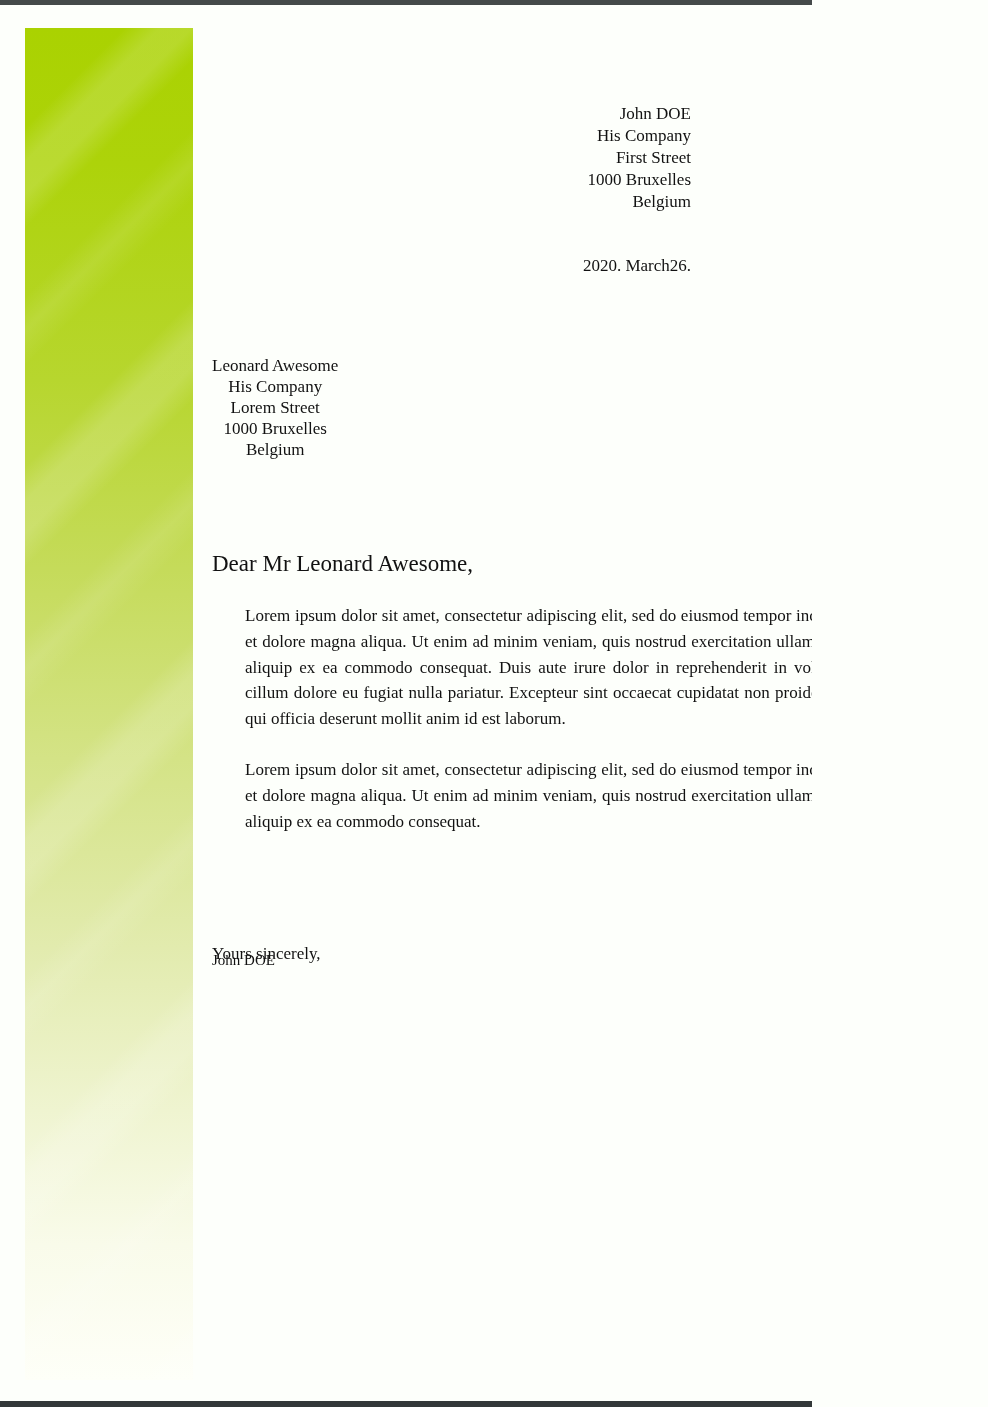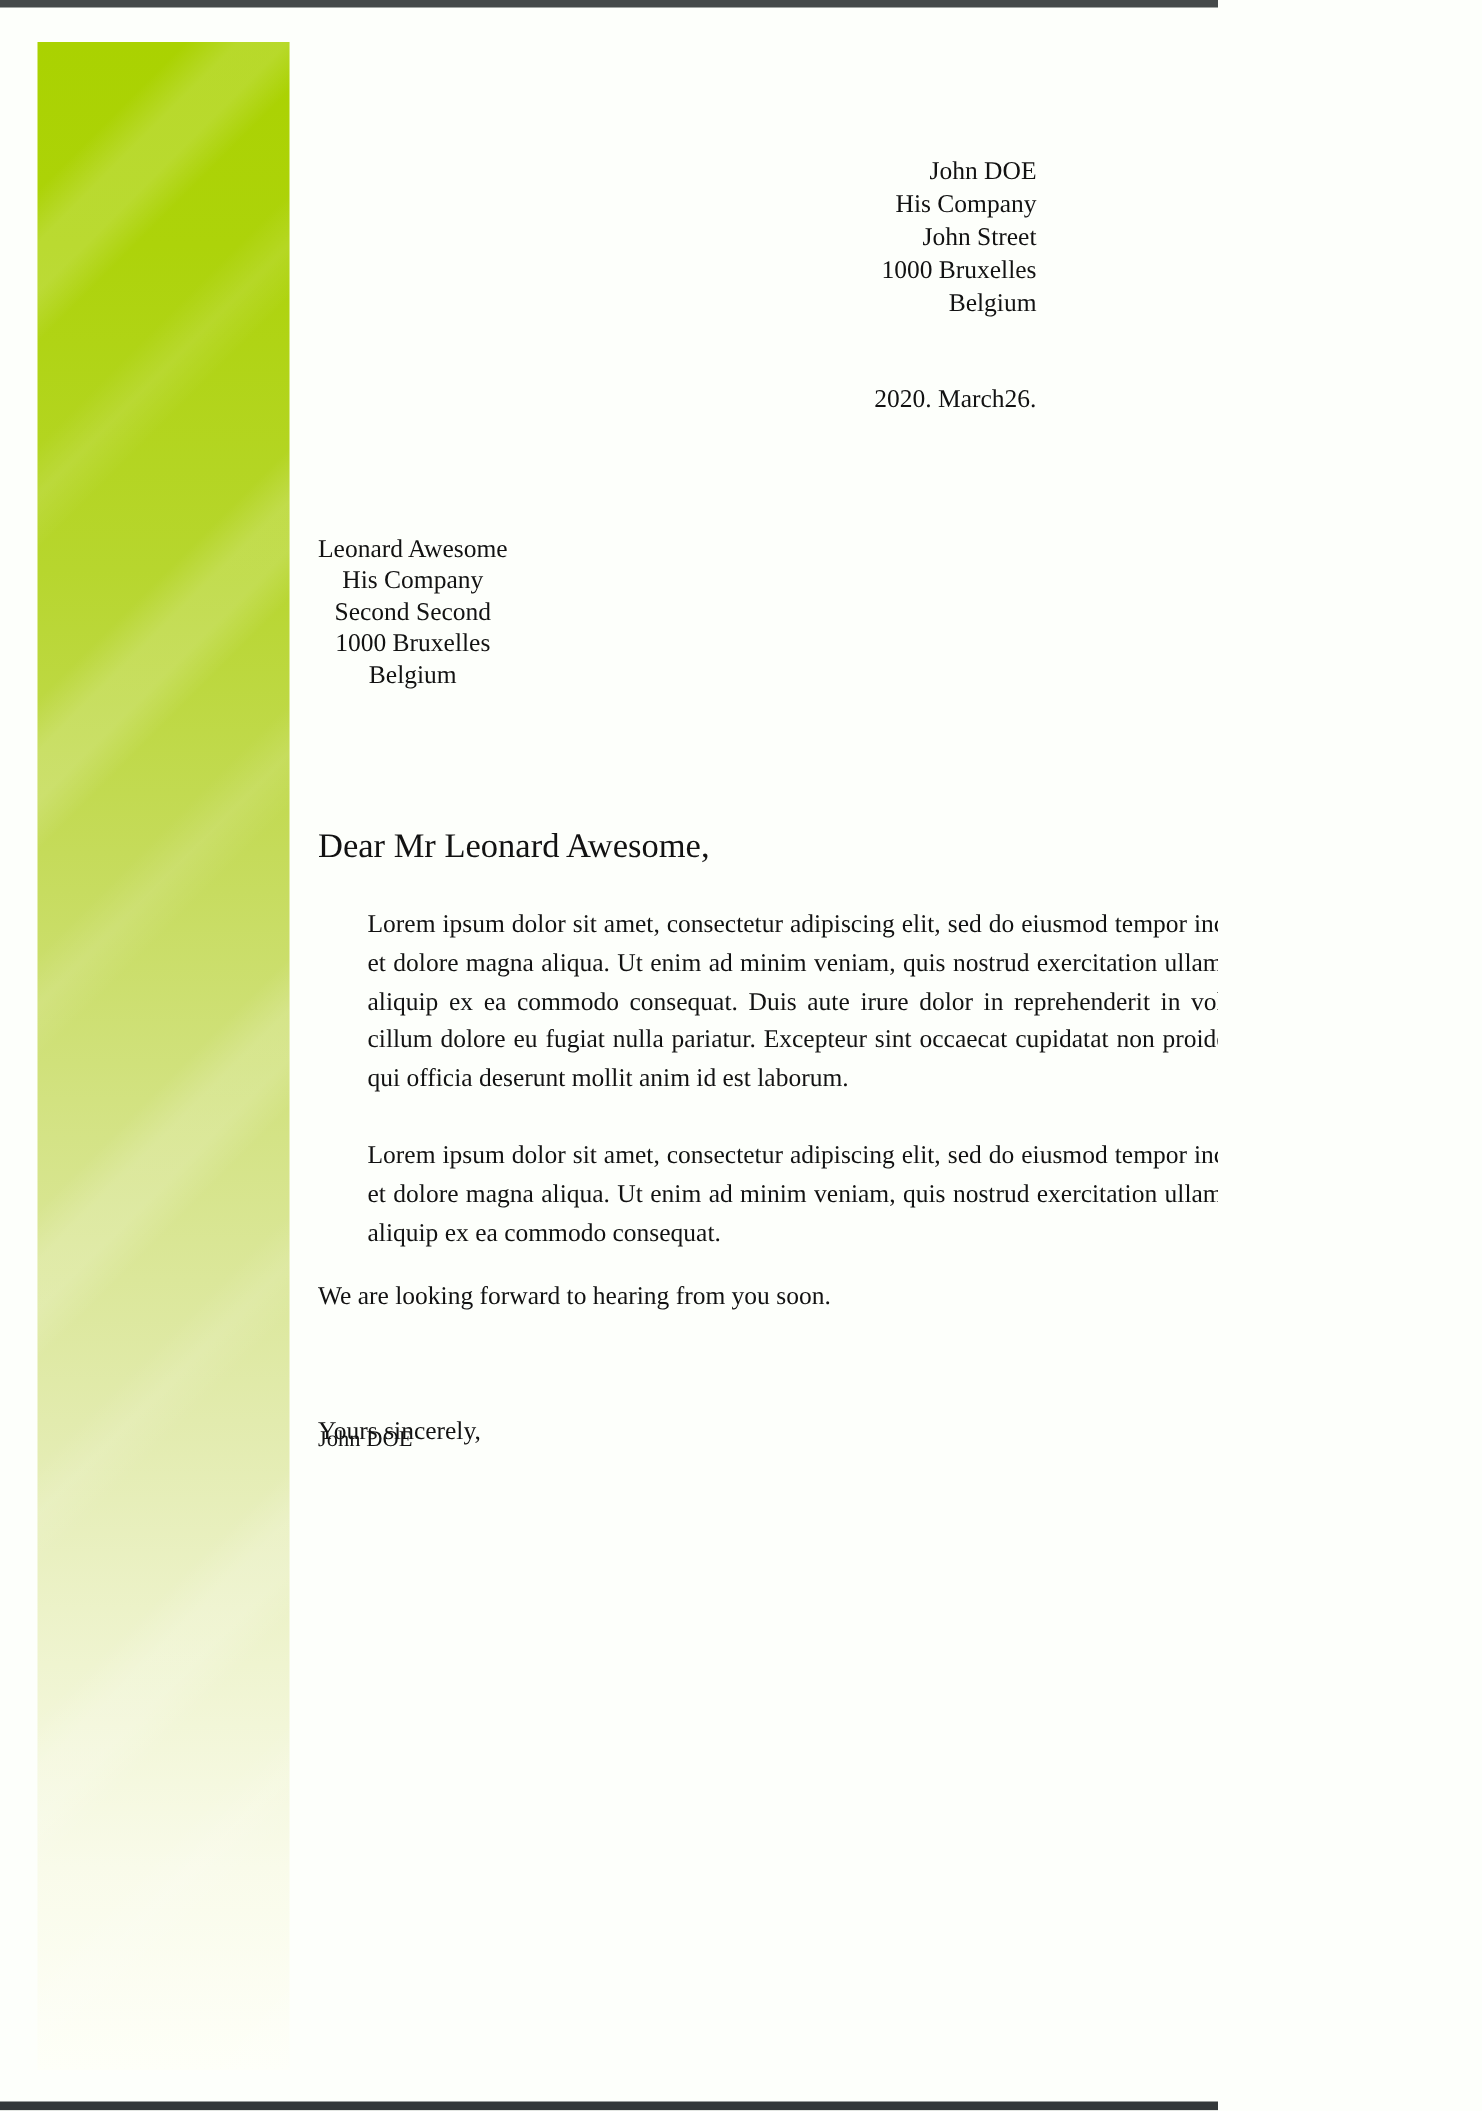--- a/index.html
+++ b/index.html
@@ -118,38 +118,37 @@
 </head>
 <body>
 
 <div class="page">
   <div class="strip top"></div>
   <div class="sidebar"></div>
 
   <div class="sender">
     <div>John DOE</div>
     <div>His Company</div>
-    <div>John Street</div>
+    <div>First Street</div>
     <div>1000 Bruxelles</div>
     <div>Belgium</div>
   </div>
 
   <div class="date">2020. March26.</div>
 
   <div class="recipient">
     <div>Leonard Awesome</div>
     <div>His Company</div>
-    <div>Second Second</div>
+    <div>Lorem Street</div>
     <div>1000 Bruxelles</div>
     <div>Belgium</div>
   </div>
 
   <div class="salutation">Dear Mr Leonard Awesome,</div>
 
   <div class="body-para p1">Lorem ipsum dolor sit amet, consectetur adipiscing elit, sed do eiusmod tempor incididunt ut labore et dolore magna aliqua. Ut enim ad minim veniam, quis nostrud exercitation ullamco laboris nisi ut aliquip ex ea commodo consequat. Duis aute irure dolor in reprehenderit in voluptate velit esse cillum dolore eu fugiat nulla pariatur. Excepteur sint occaecat cupidatat non proident, sunt in culpa qui officia deserunt mollit anim id est laborum.</div>
   <div class="body-para p2">Lorem ipsum dolor sit amet, consectetur adipiscing elit, sed do eiusmod tempor incididunt ut labore et dolore magna aliqua. Ut enim ad minim veniam, quis nostrud exercitation ullamco laboris nisi ut aliquip ex ea commodo consequat.</div>
 
-  <div class="line closing">We are looking forward to hearing from you soon.</div>
   <div class="line valediction">Yours sincerely,</div>
   <div class="signature">John DOE</div>
 
   <div class="strip bottom"></div>
 </div>
 
 </body></html>

